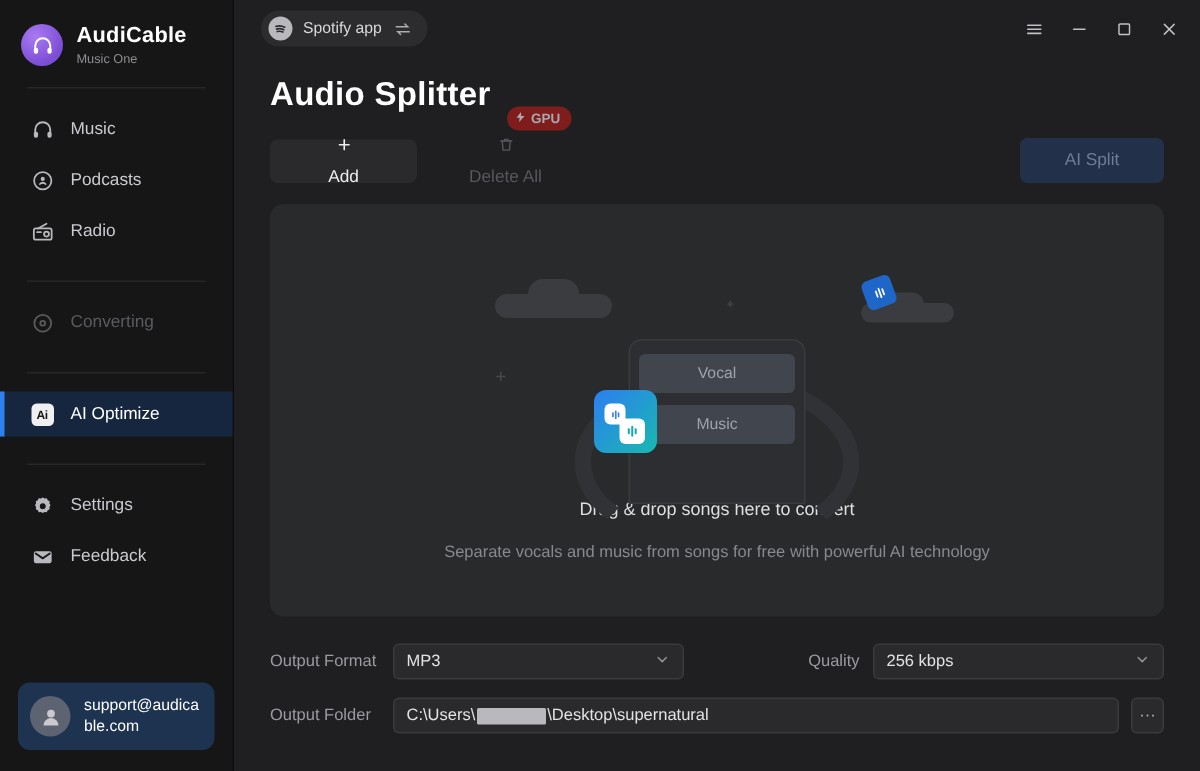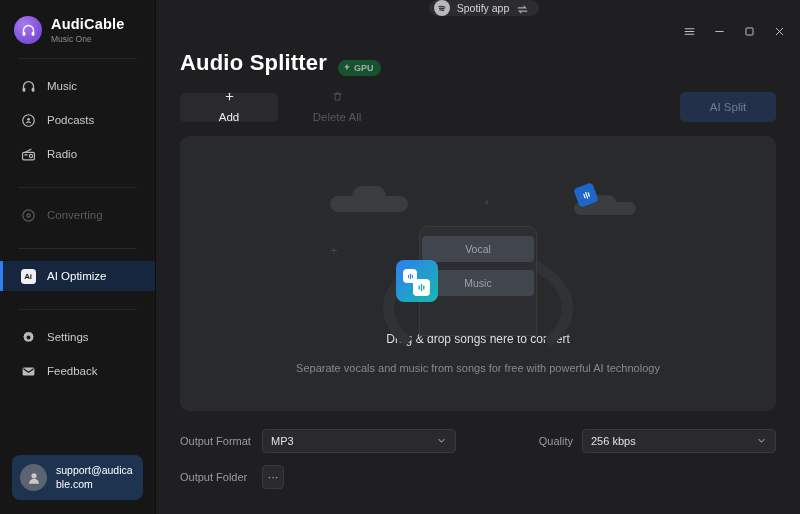--- a/index.html
+++ b/index.html
@@ -60,43 +60,43 @@
   }
   .avatar {
     width:27px; height:27px; border-radius:50%; background:#5d6370; flex:0 0 auto;
     display:flex; align-items:center; justify-content:center;
   }
   .user-email { font-size:10.5px; color:#fff; line-height:1.25; word-break:break-all; }
 
   
   .main { flex:1 1 auto; height:514px; background:#1f1f21; display:flex; flex-direction:column; position:relative; }
 
-  .titlebar { height:38px; display:flex; align-items:center; padding:0 6px 0 18px;flex-direction:column; }
+  .titlebar { height:38px; display:flex; align-items:center; padding:0 6px 0 18px; }
   .src-pill {
     display:flex; align-items:center; gap:7px; height:24px;
     background:#2c2c2f; border-radius:12px; padding:0 10px 0 5px; cursor:pointer;
   }
   .sp-logo {
     width:16px; height:16px; border-radius:50%; background:#b9b9bd; flex:0 0 auto;
     display:flex; align-items:center; justify-content:center;
   }
   .src-label { font-size:10.5px; color:#d8d8dc; }
   .swap { width:13px; height:13px; opacity:.75; }
   .win-controls { margin-left:auto; display:flex; align-items:center; }
   .wbtn {
     width:30px; height:30px; display:flex; align-items:center; justify-content:center;
     cursor:pointer; border-radius:3px;
   }
 
   .page-title-row { display:flex; align-items:flex-start; gap:11px; padding:12px 0 0 24px; }
   .page-title { font-size:22px; font-weight:bold; color:#fff; letter-spacing:.2px; }
   .gpu-badge {
     display:flex; align-items:center; gap:3px; height:16px; padding:0 7px 0 5px;
-    background:#14532d; border-radius:8px; font-size:9px; color:#a8a8ae; font-weight:bold;
-    position:relative; top:10px;
+    background:#7f1d1d; border-radius:8px; font-size:9px; color:#a8a8ae; font-weight:bold;
+    position:relative; top:21px;
   }
 
   .toolbar { display:flex; align-items:center; padding:16px 24px 0 24px; }
   .btn {
     height:29px; border-radius:5px; display:flex; align-items:center; justify-content:center;
     gap:7px; font-size:11.5px; cursor:pointer; user-select:none;flex-direction:column;
   }
   .btn-add { width:98px; background:#2a2a2d; color:#ededf0; }
   .btn-del { width:98px; background:transparent; color:#57575d; margin-left:10px; cursor:default; }
   .btn-split {
@@ -118,21 +118,21 @@
     width:190px; height:120px; border:11px solid #313235; border-radius:50%;
     border-bottom-color:transparent; border-left-color:#313235; border-right-color:#313235;
   }
   .phone {
     position:absolute; left:50%; transform:translateX(-50%); top:58px;
     width:118px; height:110px; border:1.5px solid #3a3b3e;
     border-radius:9px 9px 0 0; background:#2d2e31;
   }
   .chip {
     position:absolute; left:50%; transform:translateX(-50%);
-    width:112px; height:26px; background:#41454d; border-radius:4px;
+    width:104px; height:26px; background:#41454d; border-radius:4px;
     display:flex; align-items:center; justify-content:center;
     font-size:10.5px; color:#9ea3ac;
   }
   .chip.vocal { top:68px; }
   .chip.music { top:102px; }
   .gcard {
     position:absolute; left:88px; top:92px; width:42px; height:42px; border-radius:8px;
     background:linear-gradient(135deg, #2d7ef0 0%, #18b9b0 100%);
   }
   .wfbadge {
@@ -449,20 +449,25 @@
           <span class="chev">
             <svg width="11" height="11" viewBox="0 0 24 24" fill="none" stroke="#c5c5cb" stroke-width="2.2" stroke-linecap="round">
                 <path d="M6 9.5l6 6 6-6"></path>
               </svg>
           </span>
         </div>
       </div>
 
       <div class="row">
         <span class="flabel fmt">Output Folder</span>
+        <div class="path-input">
+          <span>C:\Users\</span>
+            <span class="redact"></span>
+            <span>\Desktop\supernatural</span>
+        </div>
         <div class="dots-btn">
           <span>···</span>
         </div>
       </div>
     </div>
 
   </div>
 </div>
 
 </body></html>

